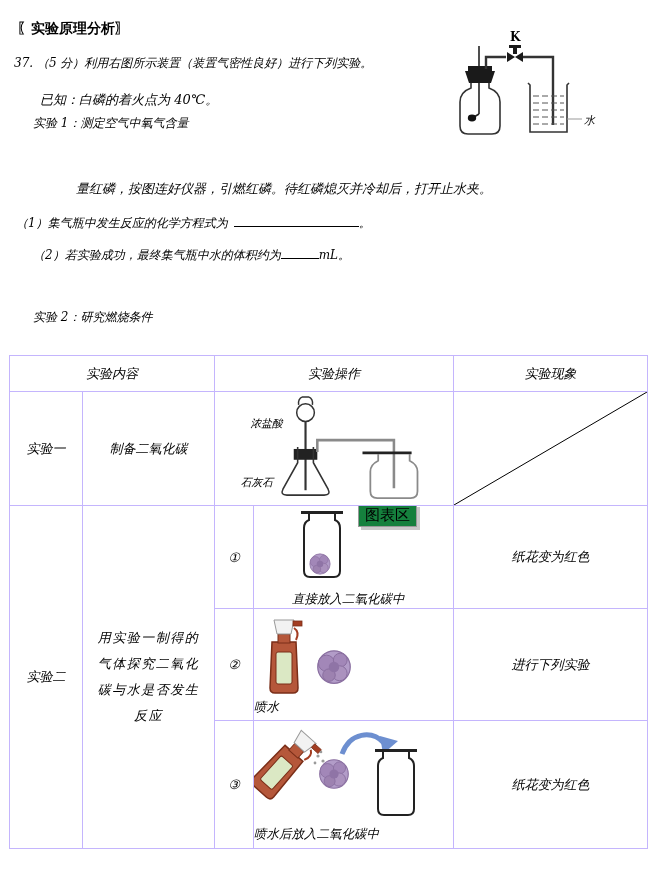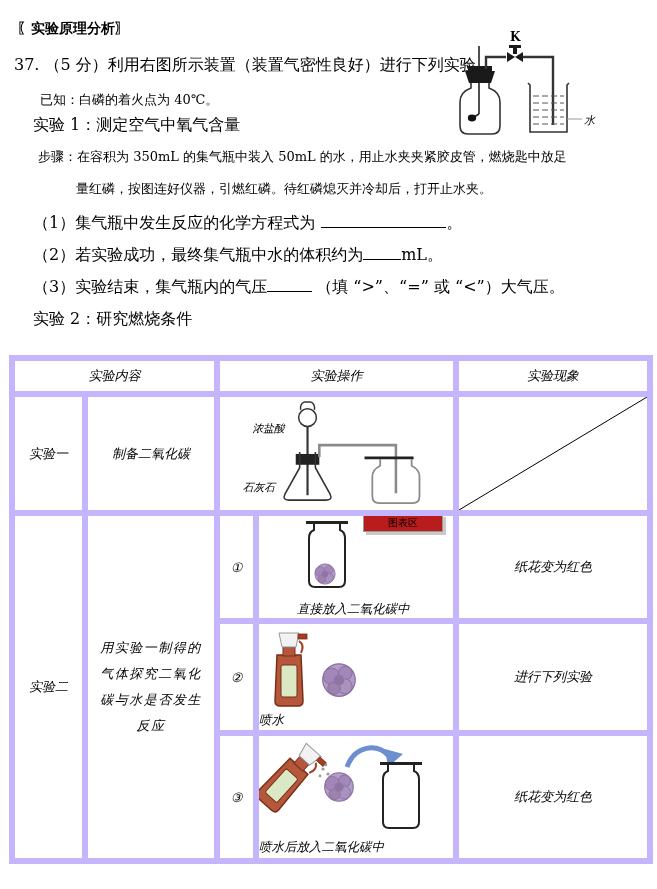--- a/index.html
+++ b/index.html
@@ -1,39 +1,39 @@
 <!DOCTYPE html>
 <html><head>
 <meta charset="utf-8">
 <style>
   html,body{margin:0;padding:0;background:#fff;}
   .page{position:relative;width:657px;height:889px;background:#fff;overflow:hidden;
         font-family:"DejaVu Serif","Liberation Serif",serif;color:#000;}
   .abs{position:absolute;white-space:nowrap;}
   .sec-title{font-size:14px;font-weight:bold;}
-  .bodyline{font-size:16px;}
-  .kai{font-size:13px;}
+  .bodyline{font-size:12px;font-style:italic;}
+  .kai{font-style:italic;font-size:13px;}
   .blank{display:inline-block;border-bottom:1px solid #000;height:13px;vertical-align:baseline;}
   .w125{width:125px;margin-left:6px;}
   .w38{width:38px;}
   .w45{width:45px;margin-right:4px;}
 
   table.exp{border-collapse:collapse;table-layout:fixed;position:absolute;left:9px;top:355px;}
-  table.exp td{border:6px solid #c4b5fd;text-align:center;vertical-align:middle;
+  table.exp td{border:1px solid #c4b5fd;text-align:center;vertical-align:middle;
                font-size:13px;padding:0;font-style:italic;overflow:hidden;}
   td.diag{position:relative;}
   td.diag svg{position:absolute;left:0;top:0;width:100%;height:100%;display:block;}
   .contentcell{padding:0 9px !important;line-height:2.0;letter-spacing:1.5px;text-align:right;}
   .op-cell{position:relative;}
   .op-inner{display:flex;flex-direction:column;align-items:flex-start;justify-content:center;}
   .op-inner.shift-left{align-items:flex-start;margin-left:38px;}
   .figwrap{position:relative;}
   .caption{font-size:12.5px;font-style:italic;margin-top:2px;}
-  .tooltip{position:absolute;left:66px;top:-2px;background:#b91c1c;border:1px solid #999;
-           box-shadow:3px 3px 0 #c9c9c9;padding:1px 24px;font-size:10px;font-style:normal;white-space:nowrap;}
+  .tooltip{position:absolute;left:66px;top:-2px;background:#15803d;border:1px solid #999;
+           box-shadow:3px 3px 0 #c9c9c9;padding:1px 6px;font-size:15px;font-style:normal;white-space:nowrap;}
   svg text{font-family:"DejaVu Serif","Liberation Serif",serif;}
   .svglabel{font-size:11px;font-style:italic;}
 </style>
 </head>
 <body>
 
 <svg width="0" height="0" style="position:absolute" aria-hidden="true">
   <defs>
     <g id="flower">
       <circle cx="0" cy="0" r="13" fill="#b29cc8" stroke="#8a6fa0" stroke-width="1"></circle>
@@ -64,36 +64,30 @@
 
   <div class="abs bodyline" style="left:14px;top:55px">
     <span>37.</span>
     <span>（5 分）利用右图所示装置（装置气密性良好）进行下列实验。</span>
   </div>
 
   <div class="abs kai" style="left:40px;top:91px">已知：白磷的着火点为 40℃。</div>
 
   <div class="abs bodyline" style="left:33px;top:115px">实验 1：测定空气中氧气含量</div>
 
-  <div class="abs kai" style="left:38px;top:148px">
-    <span>步骤：</span><span>在容积为 350mL 的集气瓶中装入 50mL 的水，用止水夹夹紧胶皮管，燃烧匙中放足</span>
-  </div>
   <div class="abs kai" style="left:76px;top:180px">量红磷，按图连好仪器，引燃红磷。待红磷熄灭并冷却后，打开止水夹。</div>
 
-  <div class="abs bodyline" style="left:33px;top:213px">
+  <div class="abs bodyline" style="left:16px;top:213px">
     <span>（1）集气瓶中发生反应的化学方程式为</span><span class="blank w125"></span><span>。</span>
   </div>
 
   <div class="abs bodyline" style="left:33px;top:245px">
     <span>（2）若实验成功，最终集气瓶中水的体积约为</span><span class="blank w38"></span><span>mL。</span>
   </div>
 
-  <div class="abs bodyline" style="left:33px;top:277px">
-    <span>（3）实验结束，集气瓶内的气压</span><span class="blank w45"></span><span>（填 “&gt;”、“=” 或 “&lt;”）大气压。</span>
-  </div>
 
   <div class="abs bodyline" style="left:33px;top:309px">实验 2：研究燃烧条件</div>
 
   <svg class="abs" style="left:450px;top:28px" width="205" height="114" viewBox="0 0 205 114">
 
     <line x1="29" y1="18" x2="29" y2="86" stroke="#222" stroke-width="1.6"></line>
     <line x1="29" y1="86" x2="24" y2="89" stroke="#222" stroke-width="1.6"></line>
     <ellipse cx="22" cy="90" rx="4.2" ry="3.4" fill="#111"></ellipse>
 
     <rect x="18" y="38" width="24" height="5" fill="#1a1a1a"></rect>

